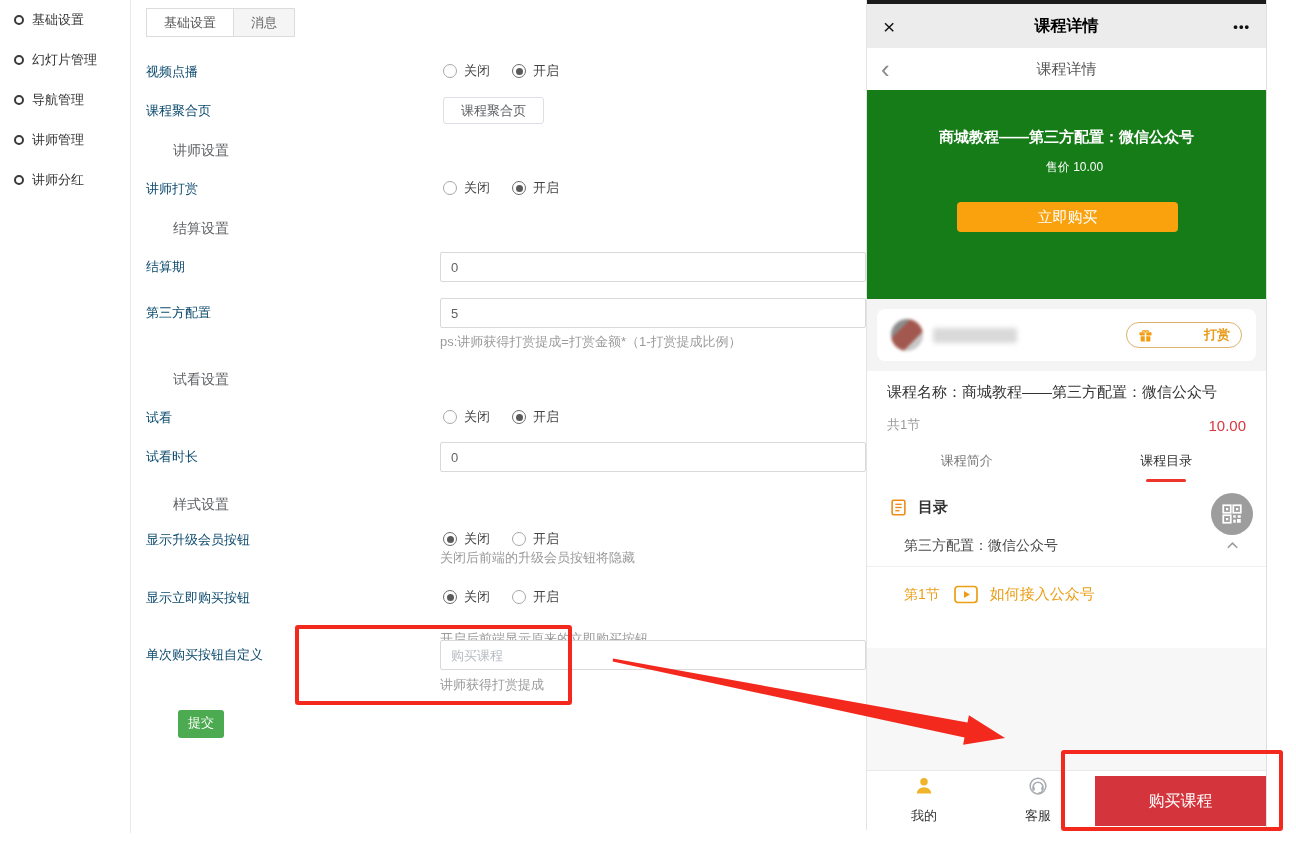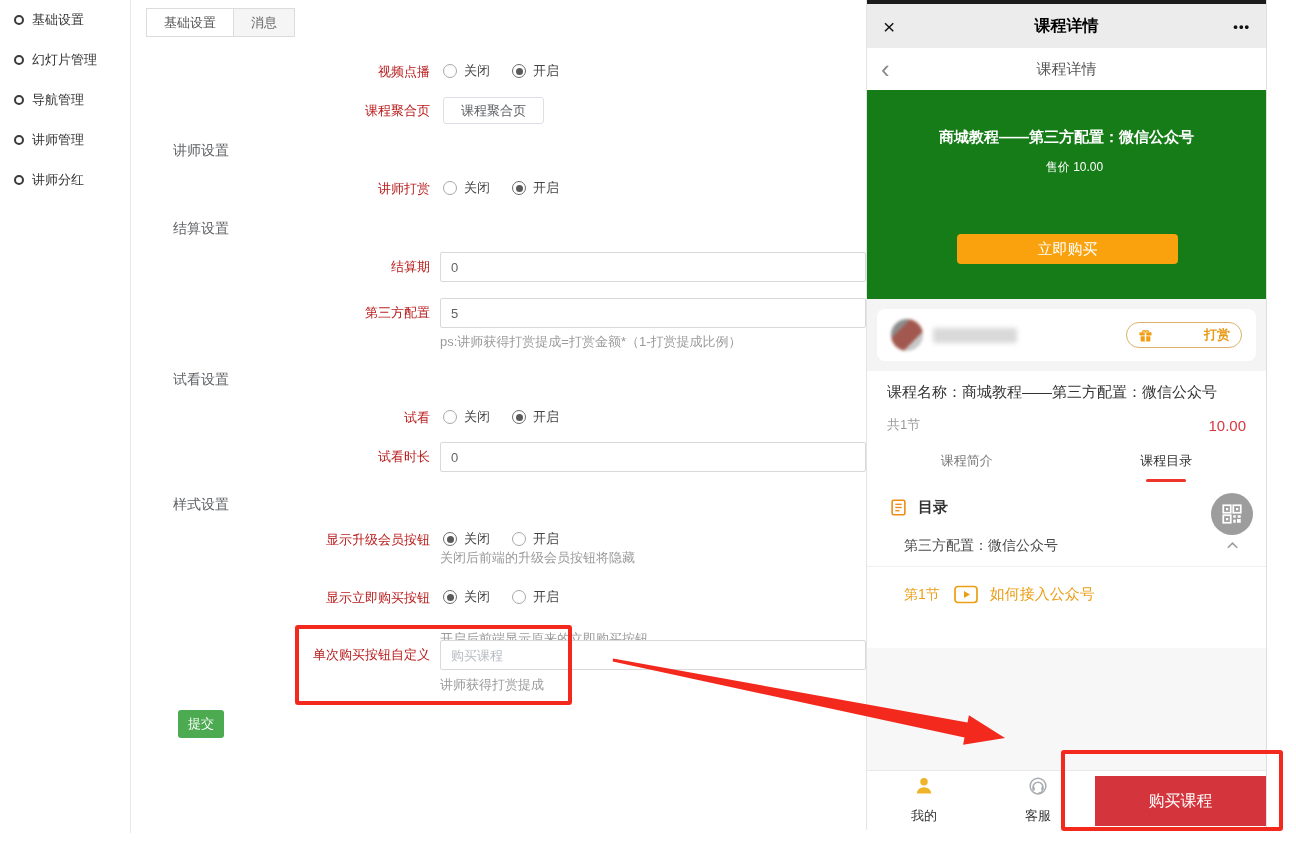--- a/index.html
+++ b/index.html
@@ -17,63 +17,63 @@
 
   
   .content { position:absolute; left:146px; top:0; right:0; height:842px; }
   .tabs { position:absolute; left:0; top:8px; display:flex; }
   .tab { height:29px; line-height:27px; padding:0 17px; font-size:13px; color:#666;
     background:#f5f5f5; border:1px solid #dcdcdc; cursor:pointer; }
   .tab + .tab { border-left:none; }
   .tab.active { background:#fff; color:#555; }
 
   .row { position:absolute; left:0; right:0; height:20px; }
-  .lbl { position:absolute; left:0; width:284px; text-align:right; font-size:13px;
-    color:#b91c1c; line-height:20px; white-space:nowrap; }
+  .lbl { position:absolute; left:0; width:284px; text-align:left; font-size:13px;
+    color:#0c4a6e; line-height:20px; white-space:nowrap; }
   .ctrl { position:absolute; left:294px; right:0; }
   .sec-h { position:absolute; left:27px; font-size:14px; color:#606266; }
   .radio-group { display:flex; align-items:center; padding-left:3px; }
   .radio { width:14px; height:14px; border:1px solid #a8a8a8; border-radius:50%;
     background:#fff; display:inline-flex; align-items:center; justify-content:center;
     cursor:pointer; flex:none; }
   .radio.on { border-color:#6b6b6b; }
   .radio.on::after { content:""; width:7px; height:7px; border-radius:50%; background:#5a5a5a; }
   .rlabel { font-size:13px; color:#444; margin:0 22px 0 7px; }
   .txt { position:absolute; left:294px; width:426px; height:30px; border:1px solid #d9d9d9;
     border-radius:2px; font-size:13px; color:#606266; padding:0 10px; background:#fff;
     font-family:inherit; }
   .txt::placeholder { color:#b8bcc2; }
   .hint { position:absolute; left:294px; font-size:13px; color:#9a9a9a; white-space:nowrap; }
   .white-btn { display:inline-block; height:27px; line-height:25px; padding:0 17px;
     background:#fff; border:1px solid #dcdfe6; border-radius:3px; font-size:13px;
     color:#606266; cursor:pointer; }
   .submit-btn { position:absolute; left:32px; top:710px; height:28px; line-height:28px;
     padding:0 10px; background:#4cab50; color:#fff; font-size:13px; border:none;
-    border-radius:3px; cursor:pointer; font-family:Liberation Serif, serif; }
+    border-radius:3px; cursor:pointer; font-family:Liberation Mono, monospace; }
 
   
   .phone { position:absolute; left:866px; top:0; width:401px; height:830px; background:#fff;
     border-left:1px solid #e4e4e4; border-right:1px solid #dfdfdf; z-index:5; }
   .p-statusbar { height:4px; background:#1b1b1b; }
   .p-titlebar { height:44px; background:#ececec; position:relative;
     display:flex; align-items:center; justify-content:center; }
   .p-close { position:absolute; left:16px; font-size:21px; color:#111; line-height:1; cursor:pointer; }
   .p-title { font-size:16px; font-weight:bold; color:#000; }
   .p-more { position:absolute; right:16px; font-size:13px; font-weight:bold; color:#111;
     letter-spacing:1px; cursor:pointer; }
   .p-navbar { height:42px; background:#fff; position:relative;
     display:flex; align-items:center; justify-content:center; }
   .p-back { position:absolute; left:14px; font-size:26px; color:#8a8a8a; line-height:36px; cursor:pointer; }
   .p-nav-title { font-size:15px; color:#555; }
   .p-hero { height:209px; background:#157c17; text-align:center; position:relative; }
   .p-hero-title { padding-top:38px; font-size:15px; font-weight:bold; color:#fff; }
   .p-hero-price { margin-top:12px; font-size:12px; color:#ffffff;padding-left:16px; }
   .p-buy-now { position:absolute; left:90px; top:112px; width:221px; height:30px;
     line-height:30px; background:#f9a20d; color:#fff; font-size:15px; border-radius:4px;
-    cursor:pointer;margin-top:32px; }
+    cursor:pointer; }
   .p-card-strip { height:72px; background:#f4f4f5; position:relative; }
   .p-card { position:absolute; left:10px; right:10px; top:10px; height:52px; background:#fff;
     border-radius:8px; display:flex; align-items:center; padding:0 14px; }
   .p-avatar { width:32px; height:32px; border-radius:50%; flex:none;
     background:linear-gradient(135deg,#8c8c8c 0 30%,#a2584e 30% 70%,#c9c9c9 70%);
     filter:blur(1.5px); }
   .p-name-blur { width:84px; height:15px; margin-left:10px; background:#d9d9d9;
     filter:blur(2.5px); border-radius:2px; }
   .p-tip-btn { margin-left:auto; height:26px; border:1px solid #dcb26a; border-radius:14px;
     display:flex; align-items:center; padding:0 11px; cursor:pointer; background:#fff;gap:48px; }

